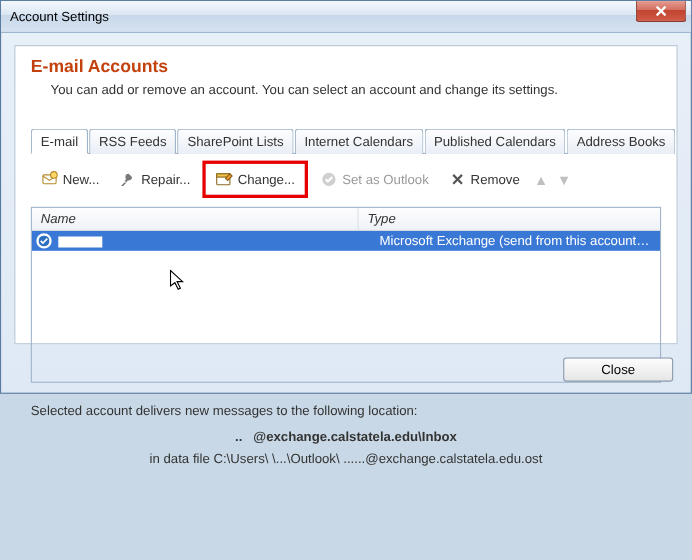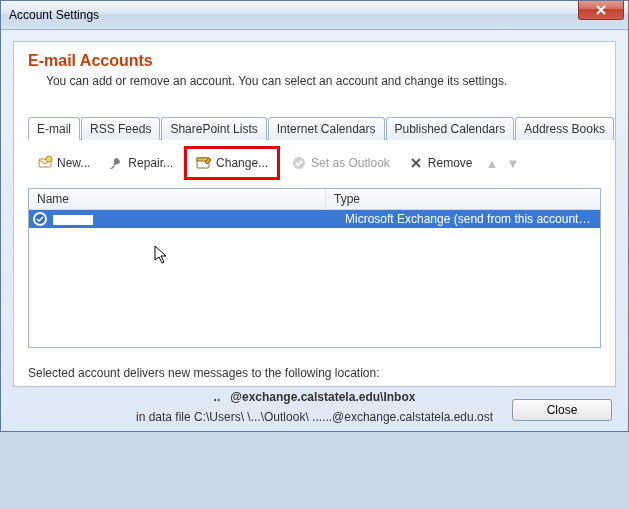--- a/index.html
+++ b/index.html
@@ -7,21 +7,21 @@
     padding: 0;
     font-family: "Segoe UI", Tahoma, sans-serif;
     font-size: 12px;
     background: #c9d8e6;
     width: 629px;
     height: 509px;
     overflow: hidden;
   }
   .window {
     width: 629px;
-    height: 432px;
+    height: 358px;
     background: linear-gradient(to bottom, #e8f0f8 0%, #dfe9f5 100%);
     border: 1px solid #5a7ca0;
     box-sizing: border-box;
     position: relative;
   }
   .titlebar {
     height: 28px;
     background: linear-gradient(to bottom, #f4f8fc 0%, #dbe6f2 45%, #c8d8ea 46%, #d6e2f0 100%);
     border-bottom: 1px solid #9db6cf;
     display: flex;
@@ -133,20 +133,21 @@
     height: 158px;
     overflow: hidden;
     margin-top: 2px;
   }
   .list-header {
     display: flex;
     background: linear-gradient(to bottom, #fdfdfe, #eef2f7);
     border-bottom: 1px solid #cfd9e4;
     font-weight: normal;
     color: #333;
+    font-style: italic;
   }
   .col-name { flex: 0 0 280px; padding: 3px 8px; border-right: 1px solid #dbe2ea;}
   .col-type { flex: 1; padding: 3px 8px;}
   .list-row {
     display: flex;
     background: #3a78d6;
     color: #fff;
     position: relative;
   }
   .cell-name { flex: 0 0 280px; padding: 2px 4px 2px 24px; white-space: nowrap; overflow: hidden;}

